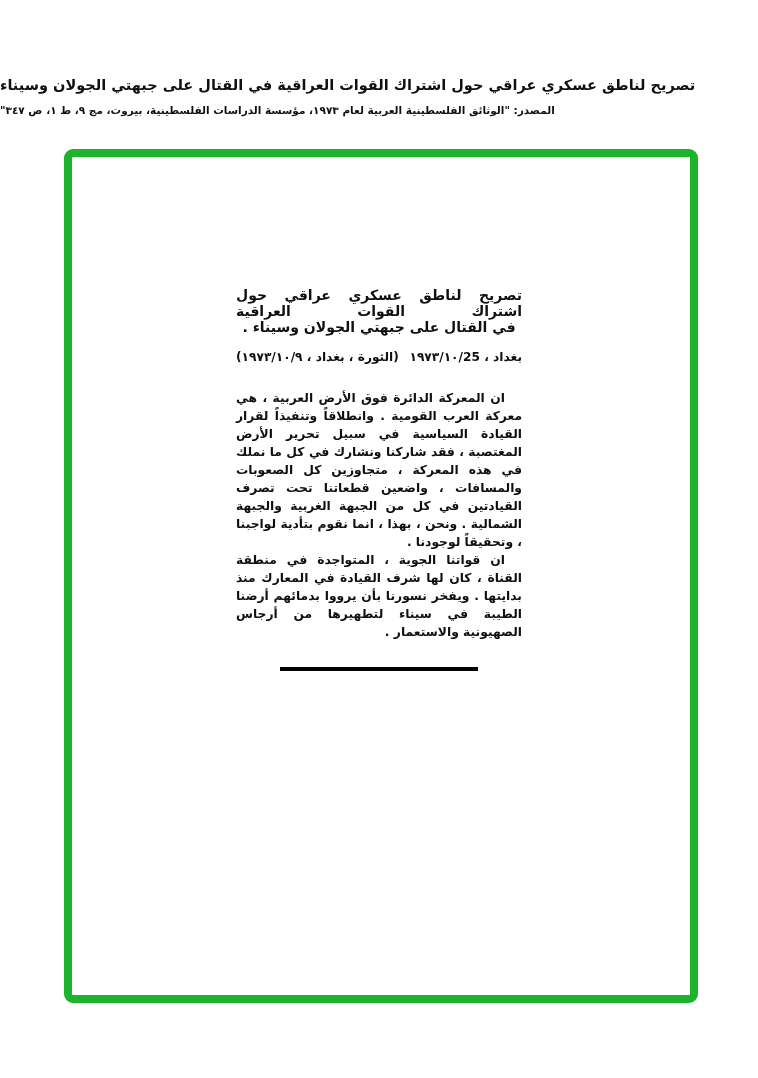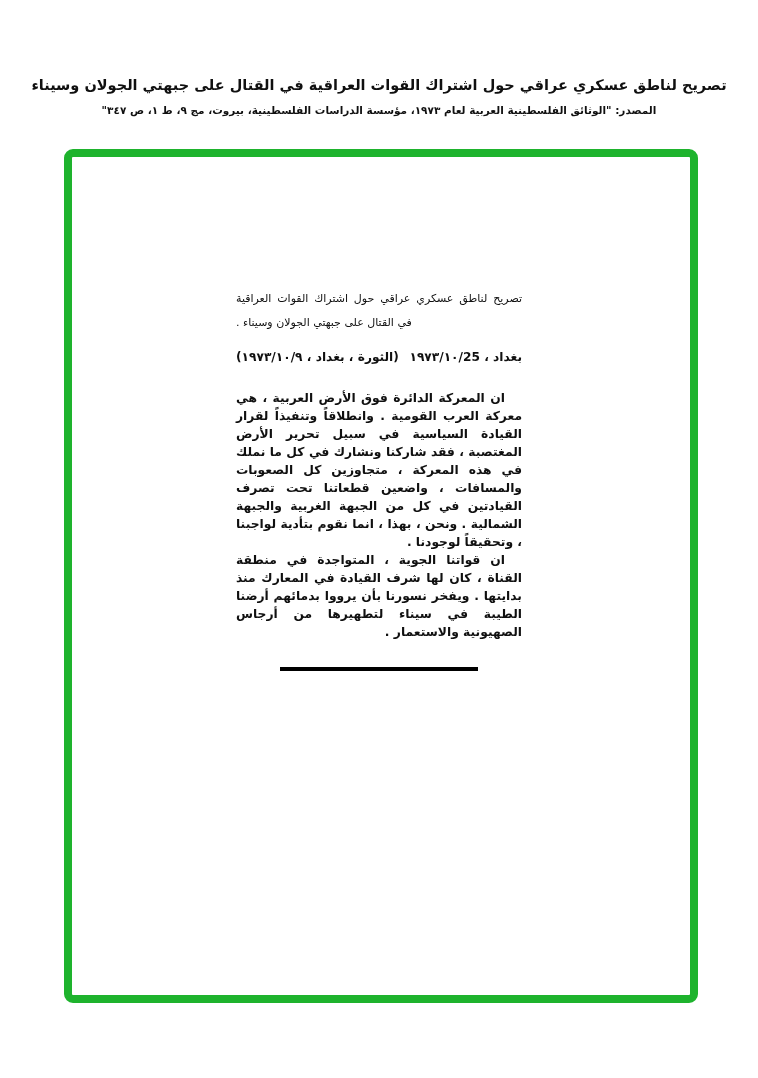--- a/index.html
+++ b/index.html
@@ -13,21 +13,21 @@
     position:relative;
     font-family:"DejaVu Sans", sans-serif;
     color:var(--ink);
     overflow:hidden;
   }
   .page{position:absolute;inset:0;background:#ffffff;}
 
   
   .page-header{
     position:absolute;top:74px;left:0;right:0;
-    text-align:center;direction:rtl;
+    text-align:left;direction:rtl;
   }
   .page-header .main-title{
     font-size:14.5px;font-weight:700;
     line-height:22px;
     letter-spacing:0;
   }
   .page-header .source-line{
     margin-top:7px;
     font-size:10.5px;font-weight:700;
     line-height:14px;
@@ -47,30 +47,30 @@
   .doc-column{
     position:absolute;
     left:236px;top:287px;
     width:286px;
     direction:rtl;
     font-size:12.3px;
     line-height:18px;
     color:var(--ink);
   }
   .doc-title{
-    font-weight:400;
-    font-size:11px;
-    line-height:24px;
+    font-weight:700;
+    font-size:14px;
+    line-height:16px;
   }
   .doc-title .t1{
     text-align:justify;
     text-align-last:justify;
   }
   .doc-title .t2{
-    text-align:left;
+    text-align:center;
   }
   .dateline{
     margin-top:13px;
     display:flex;
     justify-content:space-between;
     font-weight:700;
     font-size:12.2px;
   }
   .doc-body{
     margin-top:23px;

